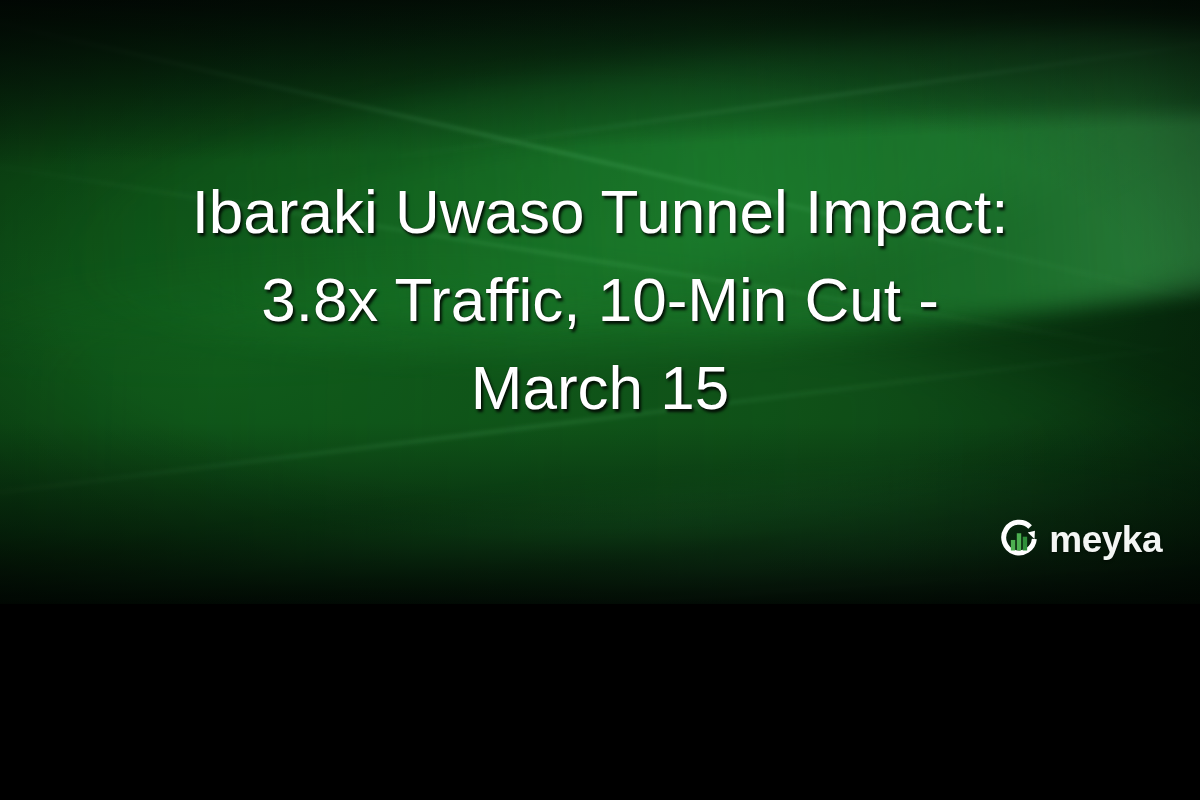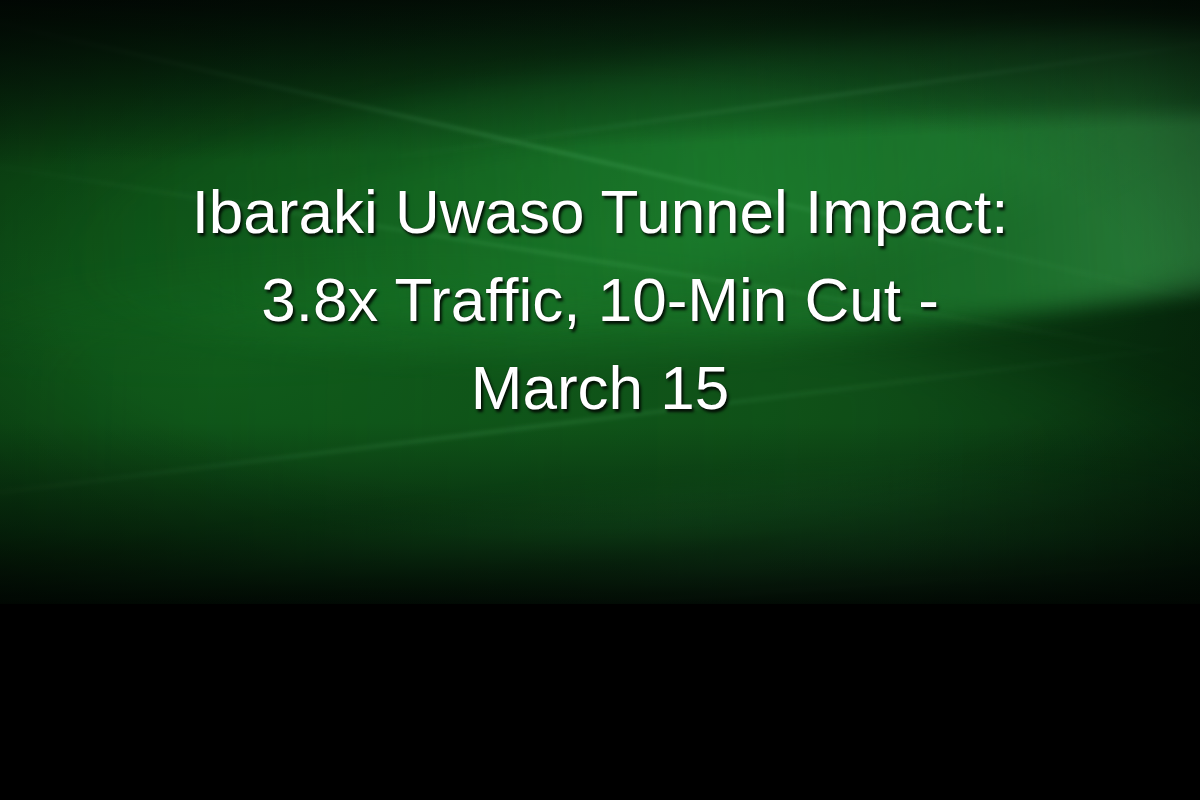--- a/index.html
+++ b/index.html
@@ -192,14 +192,27 @@
   <div class="fil f5"></div>
   <div class="bg-veil"></div>
   <div class="bg-vignette"></div>
 
   <div class="title-wrap">
     <h1 class="title">Ibaraki Uwaso Tunnel Impact:
 3.8x Traffic, 10-Min Cut -
 March 15</h1>
   </div>
 
+  <div class="logo">
+    <svg class="logo-mark" viewBox="0 0 48 48" aria-hidden="true">
+
+      <path d="M35.6 11.4 A16 16 0 1 0 40 24" fill="none" stroke="#ffffff" stroke-width="5.2" stroke-linecap="butt"></path>
+
+      <path d="M40.2 24 L33.2 17.2 L40.6 15.4 Z" fill="#ffffff"></path>
+
+      <rect x="15.5" y="25.0" width="4.6" height="11.0" fill="#4caf50"></rect>
+      <rect x="21.7" y="18.0" width="4.6" height="18.0" fill="#4caf50"></rect>
+      <rect x="27.9" y="21.6" width="4.6" height="14.4" fill="#2f8f3a"></rect>
+    </svg>
+    <span class="logo-text">meyka</span>
+  </div>
 
 </div>
 
 </body></html>

